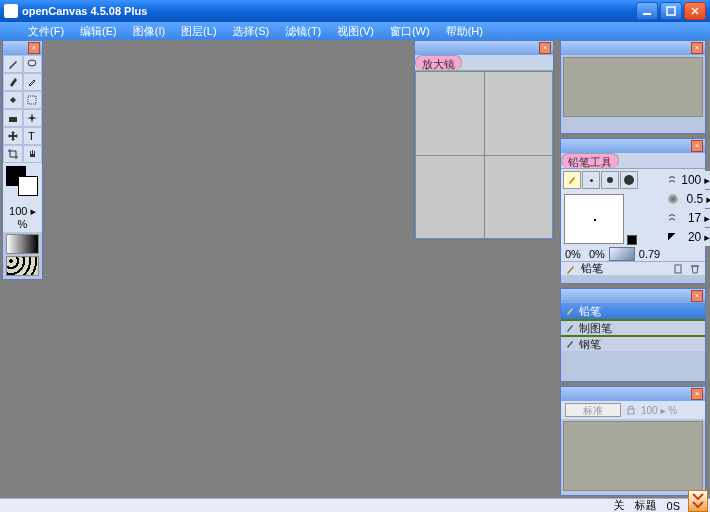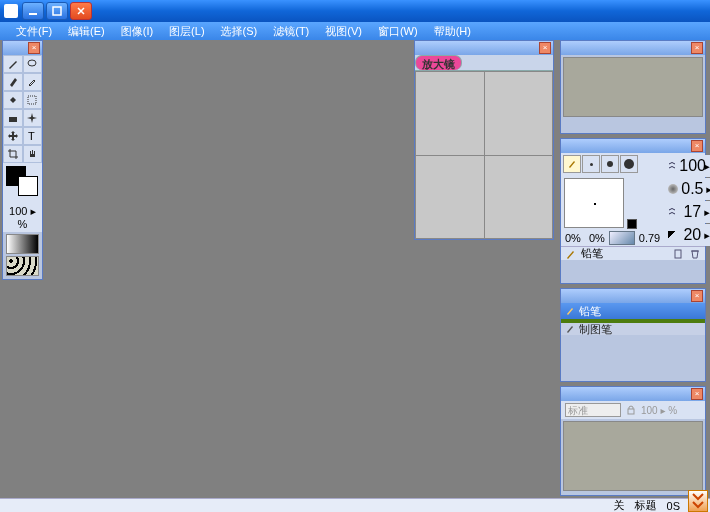--- a/index.html
+++ b/index.html
@@ -8,34 +8,34 @@
 
 .titlebar { height: 22px; background: linear-gradient(to bottom, #3a92ff 0%, #1066d8 50%, #0a54c0 100%); display: flex; align-items: center; padding: 0 4px; color: #fff; }
 .titlebar .app-icon { width: 14px; height: 14px; background: #fff; border-radius: 2px; margin-right: 4px; }
 .titlebar .title-text { flex: 1; font-weight: bold; }
 .winbtns { display: flex; gap: 2px; }
 .winbtn { width: 22px; height: 18px; background: linear-gradient(to bottom,#6db1ff,#2a72e0); border: 1px solid #1b5bb5; border-radius: 3px; display: flex; align-items: center; justify-content: center; color: #fff; cursor: pointer; }
 .winbtn.close { background: linear-gradient(to bottom,#ff7b4a,#e34b1f); border-color: #b33; }
 .winbtn svg { width: 10px; height: 10px; }
 
 
-.menubar { height: 18px; background: linear-gradient(to bottom,#5aa6ff,#3a86e8); display: flex; align-items: center; padding: 0 8px; color: #fff; }
+.menubar { height: 18px; background: linear-gradient(to bottom,#5aa6ff,#3a86e8); display: flex; align-items: center; padding: 0 20px; color: #fff; }
 .menubar .menu-item { padding: 0 8px; cursor: pointer; }
 
 
 .workspace { position: absolute; top: 40px; left: 0; right: 0; bottom: 14px; background: #808080; }
 
 
 .panel { position: absolute; background: #b9c6e0; border: 1px solid #5a7bc4; }
 .panel-head { height: 14px; background: linear-gradient(to bottom,#aecdfd,#7aa6e8); display: flex; align-items: center; padding: 0 2px; }
 .panel-head .close { width: 12px; height: 12px; background: #e86; border: 1px solid #a43; cursor: pointer; display: flex; align-items: center; justify-content: center; color: #fff; font-size: 8px; line-height: 1; }
 .panel-head .right { margin-left: auto; display: flex; gap: 2px; }
 .tabset { display: flex; height: 16px; background: #c9d5ea; border-bottom: 1px solid #8aa; }
 .tab { padding: 1px 6px; background: #d3dcef; border: 1px solid #8aa; border-bottom: none; margin-right: 1px; cursor: pointer; color: #333; }
-.tab.active { background: #ec4899; font-weight: bold; border-radius: 7px; }
+.tab.active { background: #f9a8d4; font-weight: normal; border-radius: 7px; }
 
 
 .toolbox { left: 2px; top: 0; width: 41px; }
 .tool-grid { display: grid; grid-template-columns: 1fr 1fr; background: #d9e2f3; }
 .tool-cell { height: 18px; border: 1px solid #b0c0dd; display: flex; align-items: center; justify-content: center; cursor: pointer; }
 .tool-cell svg { width: 12px; height: 12px; }
 .swatch-area { padding: 3px; background: #d9e2f3; }
 .fg { width: 20px; height: 20px; background: #000; border: 1px solid #000; position: relative; }
 .bg { width: 20px; height: 20px; background: #fff; border: 1px solid #000; position: absolute; margin-left: 12px; margin-top: -10px; }
 .opacity-row { text-align: center; padding: 2px 0; background: #d9e2f3; }
@@ -45,54 +45,55 @@
 
 .mag-body { width: 100%; height: calc(100% - 30px); background: #c8c8c8; position: relative; border: 1px solid #888; }
 .mag-body::before, .mag-body::after { content:""; position:absolute; background:#888; }
 .mag-body::before { left:50%; top:0; bottom:0; width:1px; }
 .mag-body::after { top:50%; left:0; right:0; height:1px; }
 
 
 .brush-row { display: flex; align-items: center; gap: 3px; padding: 2px 4px; background: #d9e2f3; }
 .brush-thumb { width: 18px; height: 18px; border: 1px solid #999; display: flex; align-items: center; justify-content: center; }
 .brush-thumb .dot { background: #333; border-radius: 50%; }
-.num { width: 22px; text-align: right; font-size: 16px; }
+.num { width: 22px; text-align: right; font-size: 12px; }
 .chev { width: 8px; height: 12px; cursor: pointer; }
 
 .brush-preview-box { width: 60px; height: 50px; background: #fff; border: 1px solid #888; margin: 3px; position: relative; }
 .brush-preview-box .spot { position:absolute; left:50%; top:50%; width:2px; height:2px; background:#000; }
 
 .pct-row { display:flex; align-items:center; gap:4px; background:#d9e2f3; padding:0 4px; font-size:10px; }
 .grad-sm { width:26px; height:14px; background:linear-gradient(135deg,#eef,#68a); border:1px solid #678; }
 .ftr-row { height: 14px; background: #d9e2f3; display: flex; align-items: center; padding: 0 4px; gap: 4px; border-top:1px solid #aac; }
 .mini-icon { width: 12px; height: 12px; cursor: pointer; }
 
 
 .blist { background: #b8c6e0; }
 .blist .row { display:flex; align-items:center; height:16px; padding:0 4px; gap:4px; cursor:pointer; color:#fff; }
 .blist .row.sel { background: linear-gradient(to bottom,#5a98f0,#3a78d8); }
-.blist .row:not(.sel) { color: #222; background:#c6d0e6; border-top:4px solid #4d7c0f; }
+.blist .row:not(.sel) { color: #222; background:#c6d0e6; border-top:2px solid #4d7c0f; }
 .pen-icon { width:10px; height:10px; }
 
 
-.layer-row { display:flex; align-items:center; gap:4px; padding:2px 4px; background:#d9e2f3; }
+.layer-row { display:flex; align-items:center; gap:4px; padding:2px 4px; background:#d9e2f3;text-align:center; }
 .combo { flex:0 0 56px; height:14px; background:#eee; border:1px solid #999; font-size:10px; padding:0 2px; color:#999; }
 .layer-canvas { height: 70px; background:#a8a89c; border:1px solid #888; margin:2px; }
 
 
 .status { position:absolute; left:0; right:0; bottom:0; height:14px; background:#e6ecf8; border-top:1px solid #aac; display:flex; align-items:center; justify-content:flex-end; padding:0 30px 0 6px; gap:10px; font-size:10px; }
 .scroll-ind { position:absolute; right:2px; bottom:0; width:20px; height:22px; background:linear-gradient(#fff,#f0a050); border:1px solid #c70; cursor:pointer; display:flex; flex-direction:column; align-items:center; justify-content:center; }
 
 .inset { background:#a8a89c; border:1px solid #888; }
 </style>
 </head>
 <body>
 
 <div class="titlebar">
   <div class="app-icon"></div>
+  <div class="title-text">openCanvas 4.5.08 Plus</div>
   <div class="winbtns">
     <div class="winbtn">
         <svg viewBox="0 0 10 10">
           <rect x="1" y="7" width="8" height="2" fill="#fff"></rect>
         </svg>
       </div>
     <div class="winbtn">
         <svg viewBox="0 0 10 10">
           <rect x="1" y="1" width="8" height="8" fill="none" stroke="#fff" stroke-width="1.5"></rect>
         </svg>
@@ -217,20 +218,23 @@
       </div>
     <div class="inset" style="height:60px; margin:2px;"></div>
   </div>
 
   <div class="panel" style="left:560px; top:98px; width:146px; height:146px;">
     <div class="panel-head">
         <div class="right">
           <div class="close">×</div>
         </div>
       </div>
+    <div class="tabset">
+        <div class="tab active">铅笔工具</div>
+      </div>
     <div style="display:flex; background:#d9e2f3;">
       <div style="display:flex; flex-direction:column;">
         <div style="display:flex; padding:2px; gap:1px;">
           <div class="brush-thumb" style="background:#fff8d0">
               <svg class="pen-icon" viewBox="0 0 10 10">
                 <path d="M2 8 L7 2 L8 3 L3 9Z" fill="#a70"></path>
               </svg>
             </div>
           <div class="brush-thumb">
               <div class="dot" style="width:3px;height:3px"></div>
@@ -312,20 +316,26 @@
             <path d="M2 8 L7 2 L8 3 L3 9Z" fill="#fc6"></path>
           </svg>
           <span>铅笔</span>
         </div>
       <div class="row">
           <svg class="pen-icon" viewBox="0 0 10 10">
             <path d="M2 8 L7 2 L8 3 L3 9Z" fill="#555"></path>
           </svg>
           <span>制图笔</span>
         </div>
+      <div class="row">
+          <svg class="pen-icon" viewBox="0 0 10 10">
+            <path d="M2 8 L7 2 L8 3 L3 9Z" fill="#357"></path>
+          </svg>
+          <span>钢笔</span>
+        </div>
     </div>
   </div>
 
   <div class="panel" style="left:560px; top:346px; width:146px; height:110px;">
     <div class="panel-head">
         <div class="right">
           <div class="close">×</div>
         </div>
       </div>
     <div class="layer-row">

